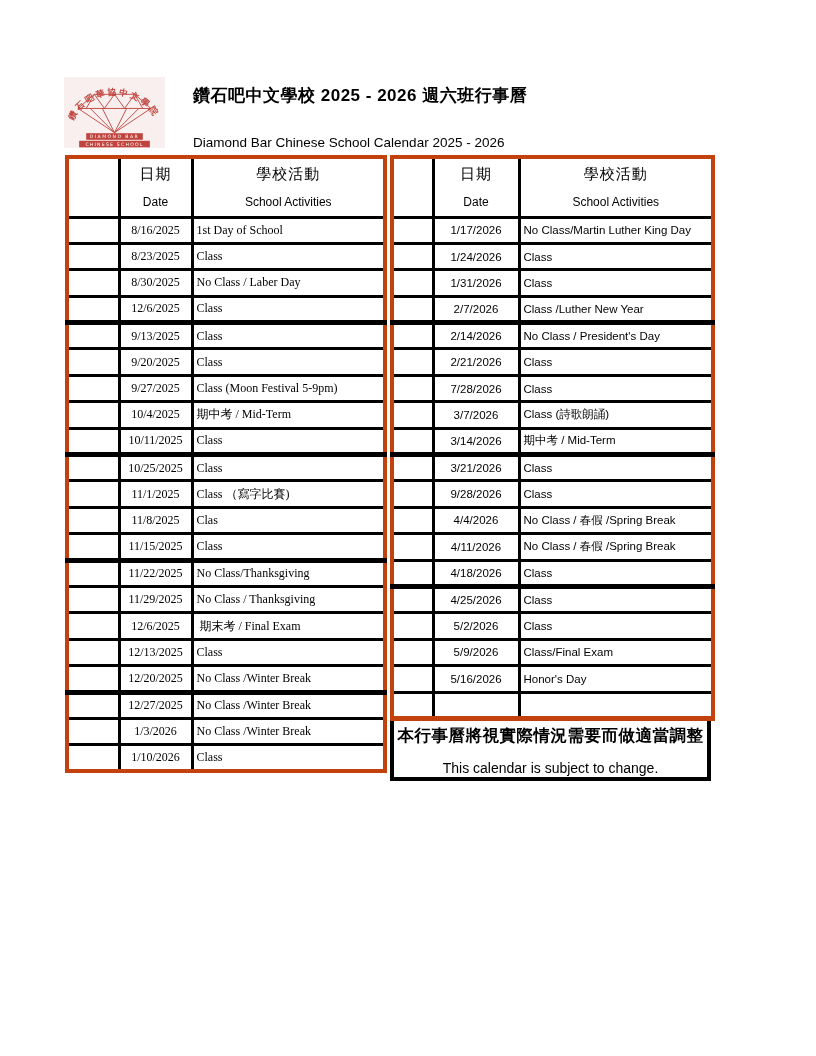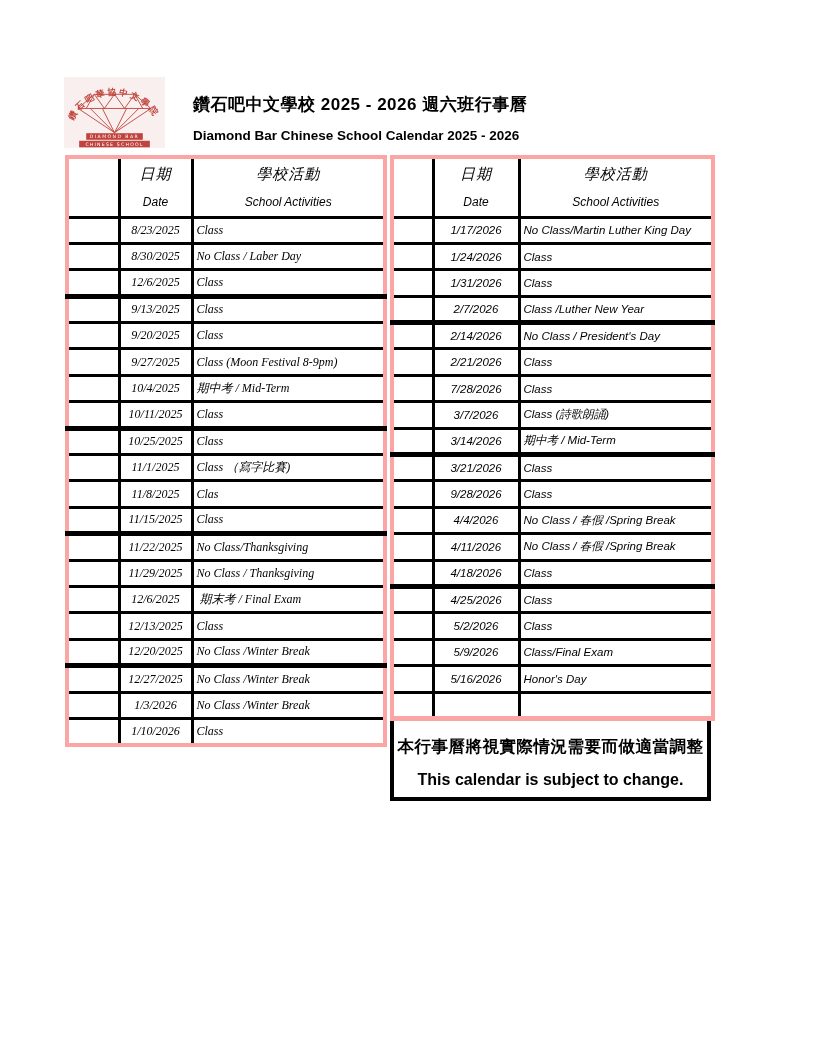--- a/index.html
+++ b/index.html
@@ -8,51 +8,51 @@
     width: 816px; height: 1056px;
     position: relative;
     font-family: "Liberation Sans", sans-serif;
     color: #000;
     overflow: hidden;
   }
   .logo {
     position: absolute; left: 64px; top: 77px;
     width: 101px; height: 71px;
   }
-  .titles { position: absolute; left: 193px; top: 93px; }
+  .titles { position: absolute; left: 193px; top: 84px; }
   .title-zh { font-size: 17px; font-weight: bold; letter-spacing: 0.5px; }
-  .title-en { font-size: 13.5px; font-weight: bold; margin-top: 12px; }
+  .title-en { font-size: 13.5px; font-weight: normal; margin-top: 28px; }
 
   .tables {
     position: absolute; left: 65px; top: 155px;
     display: flex; align-items: flex-start;
   }
   table { border-collapse: collapse; table-layout: fixed; }
   .ltab { width: 318px; }
   .rtab { width: 321px; }
   .rcol { margin-left: 3px; width: 321px; }
-  .ltab, .rtab { border: 4px solid #fca5a5; font-style: italic; }
+  .ltab, .rtab { border: 4px solid #c2410c; }
   td { border: 3px solid #000; vertical-align: middle; overflow: hidden; white-space: nowrap; }
   thead td { height: 60px; text-align: center; vertical-align: middle; font-family: "Liberation Sans", sans-serif; }
   .hzh { font-size: 15px; letter-spacing: 1px; }
   .hen { font-size: 12px; margin-top: 11px; }
   tbody td { height: 26.4px; }
   .ltab tbody td { font-family: "Liberation Serif", serif; font-size: 12px; }
   .rtab tbody td { font-family: "Liberation Sans", sans-serif; font-size: 11.5px; }
   .c-date { text-align: center; }
   .c-act { text-align: left; padding: 0 3px; }
   tr.grp td { border-bottom-width: 5px; }
   .rtab { border-bottom-width: 5px; }
   .note {
     border: 4px solid #000; border-top: none;
-    width: 321px; height: 80px;
-    text-align: center; padding-top: 15px;
+    width: 321px; height: 60px;
+    text-align: center; padding-top: 4px;
   }
   .note-zh { font-size: 16.5px; font-weight: bold; letter-spacing: 0.5px; }
-  .note-en { font-size: 16px; font-weight: bold; margin-top: 13px; text-align: center; }
+  .note-en { font-size: 14px; font-weight: normal; margin-top: 13px; text-align: center; }
 </style>
 </head>
 <body>
 
 <div class="logo">
   <svg viewBox="0 0 100 70" width="101" height="71">
     <rect x="0" y="0" width="100" height="70" fill="#f8efee"></rect>
     <defs>
       <path id="arcpath" d="M 9 44 A 43 38 0 0 1 91 44" fill="none"></path>
     </defs>
@@ -98,20 +98,25 @@
         </td>
         <td>
           <div class="hzh">學校活動</div>
           <div class="hen">School Activities</div>
         </td>
       </tr>
     </thead>
     <tbody>
         <tr>
           <td class="c-mark"></td>
+          <td class="c-date">8/16/2025</td>
+          <td class="c-act">1st Day of School</td>
+        </tr>
+        <tr>
+          <td class="c-mark"></td>
           <td class="c-date">8/23/2025</td>
           <td class="c-act">Class</td>
         </tr>
         <tr>
           <td class="c-mark"></td>
           <td class="c-date">8/30/2025</td>
           <td class="c-act">No Class / Laber Day</td>
         </tr>
         <tr class="grp">
           <td class="c-mark"></td>
@@ -124,21 +129,21 @@
           <td class="c-act">Class</td>
         </tr>
         <tr>
           <td class="c-mark"></td>
           <td class="c-date">9/20/2025</td>
           <td class="c-act">Class</td>
         </tr>
         <tr>
           <td class="c-mark"></td>
           <td class="c-date">9/27/2025</td>
-          <td class="c-act">Class (Moon Festival 8-9pm)</td>
+          <td class="c-act">Class (Moon Festival 5-9pm)</td>
         </tr>
         <tr>
           <td class="c-mark"></td>
           <td class="c-date">10/4/2025</td>
           <td class="c-act">期中考 / Mid-Term</td>
         </tr>
         <tr class="grp">
           <td class="c-mark"></td>
           <td class="c-date">10/11/2025</td>
           <td class="c-act">Class</td>

